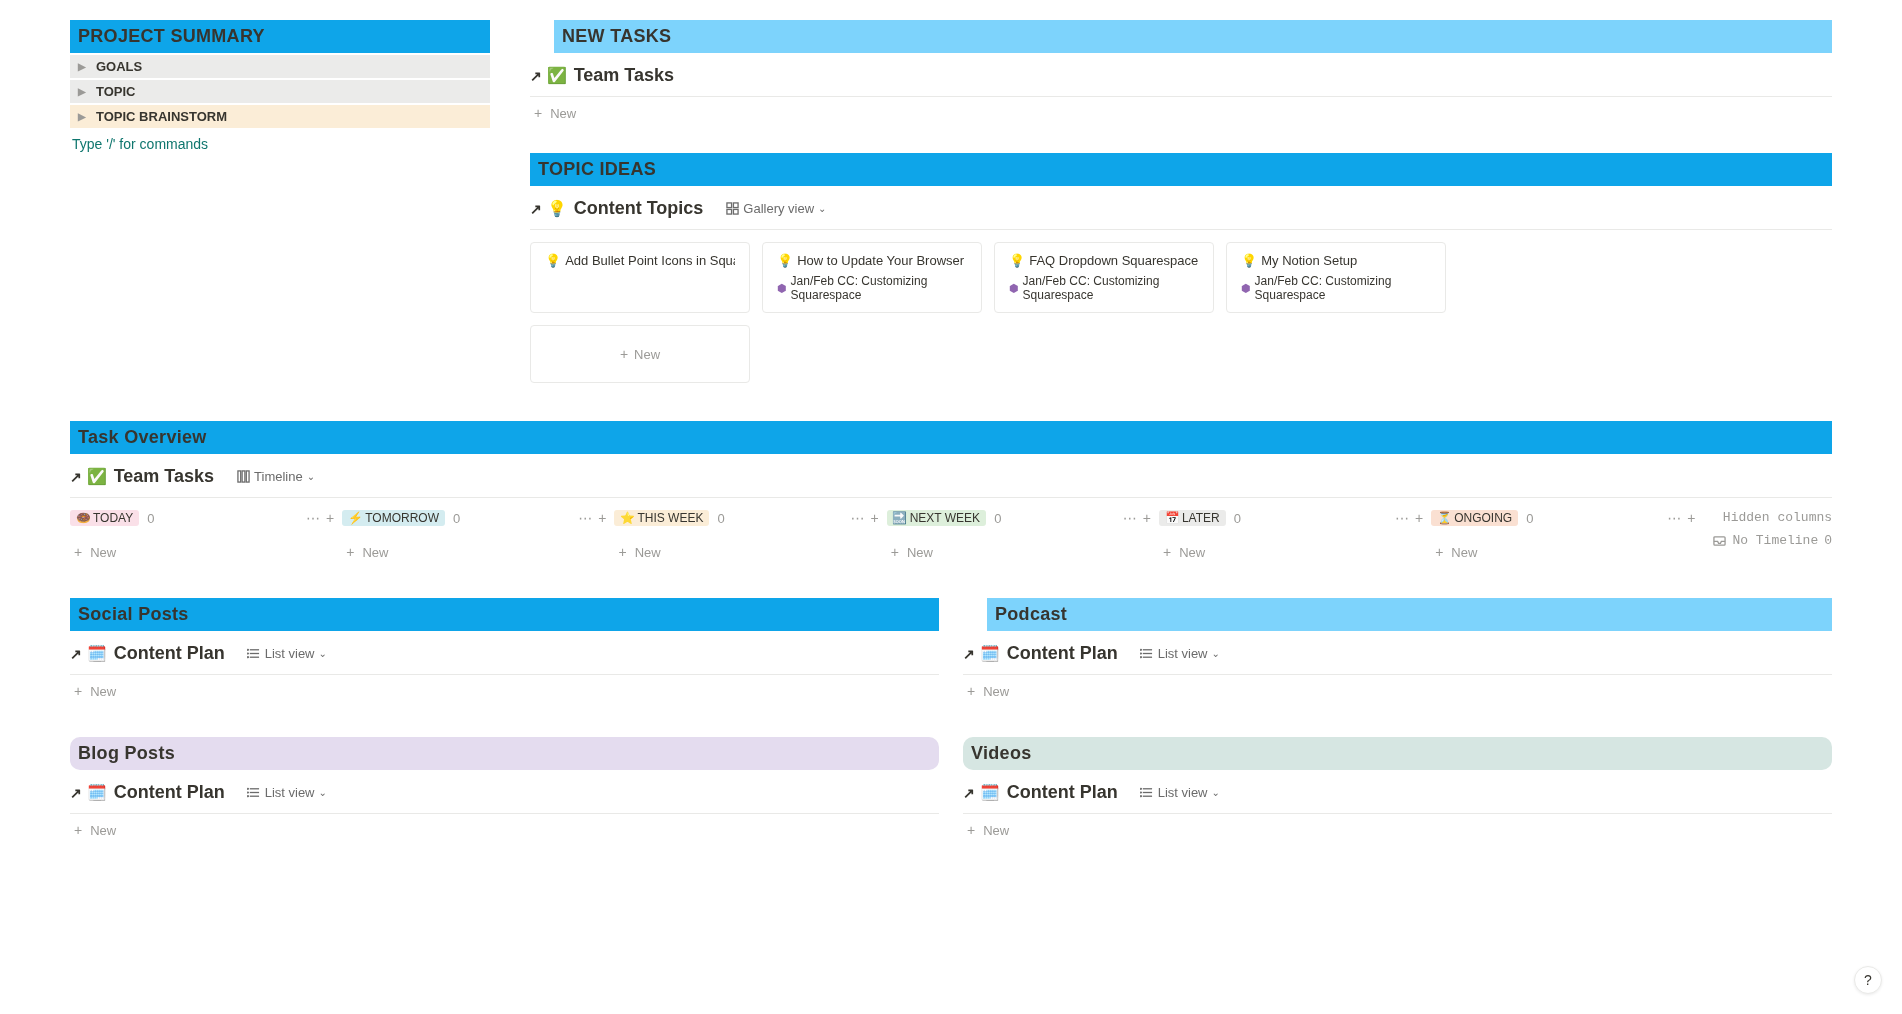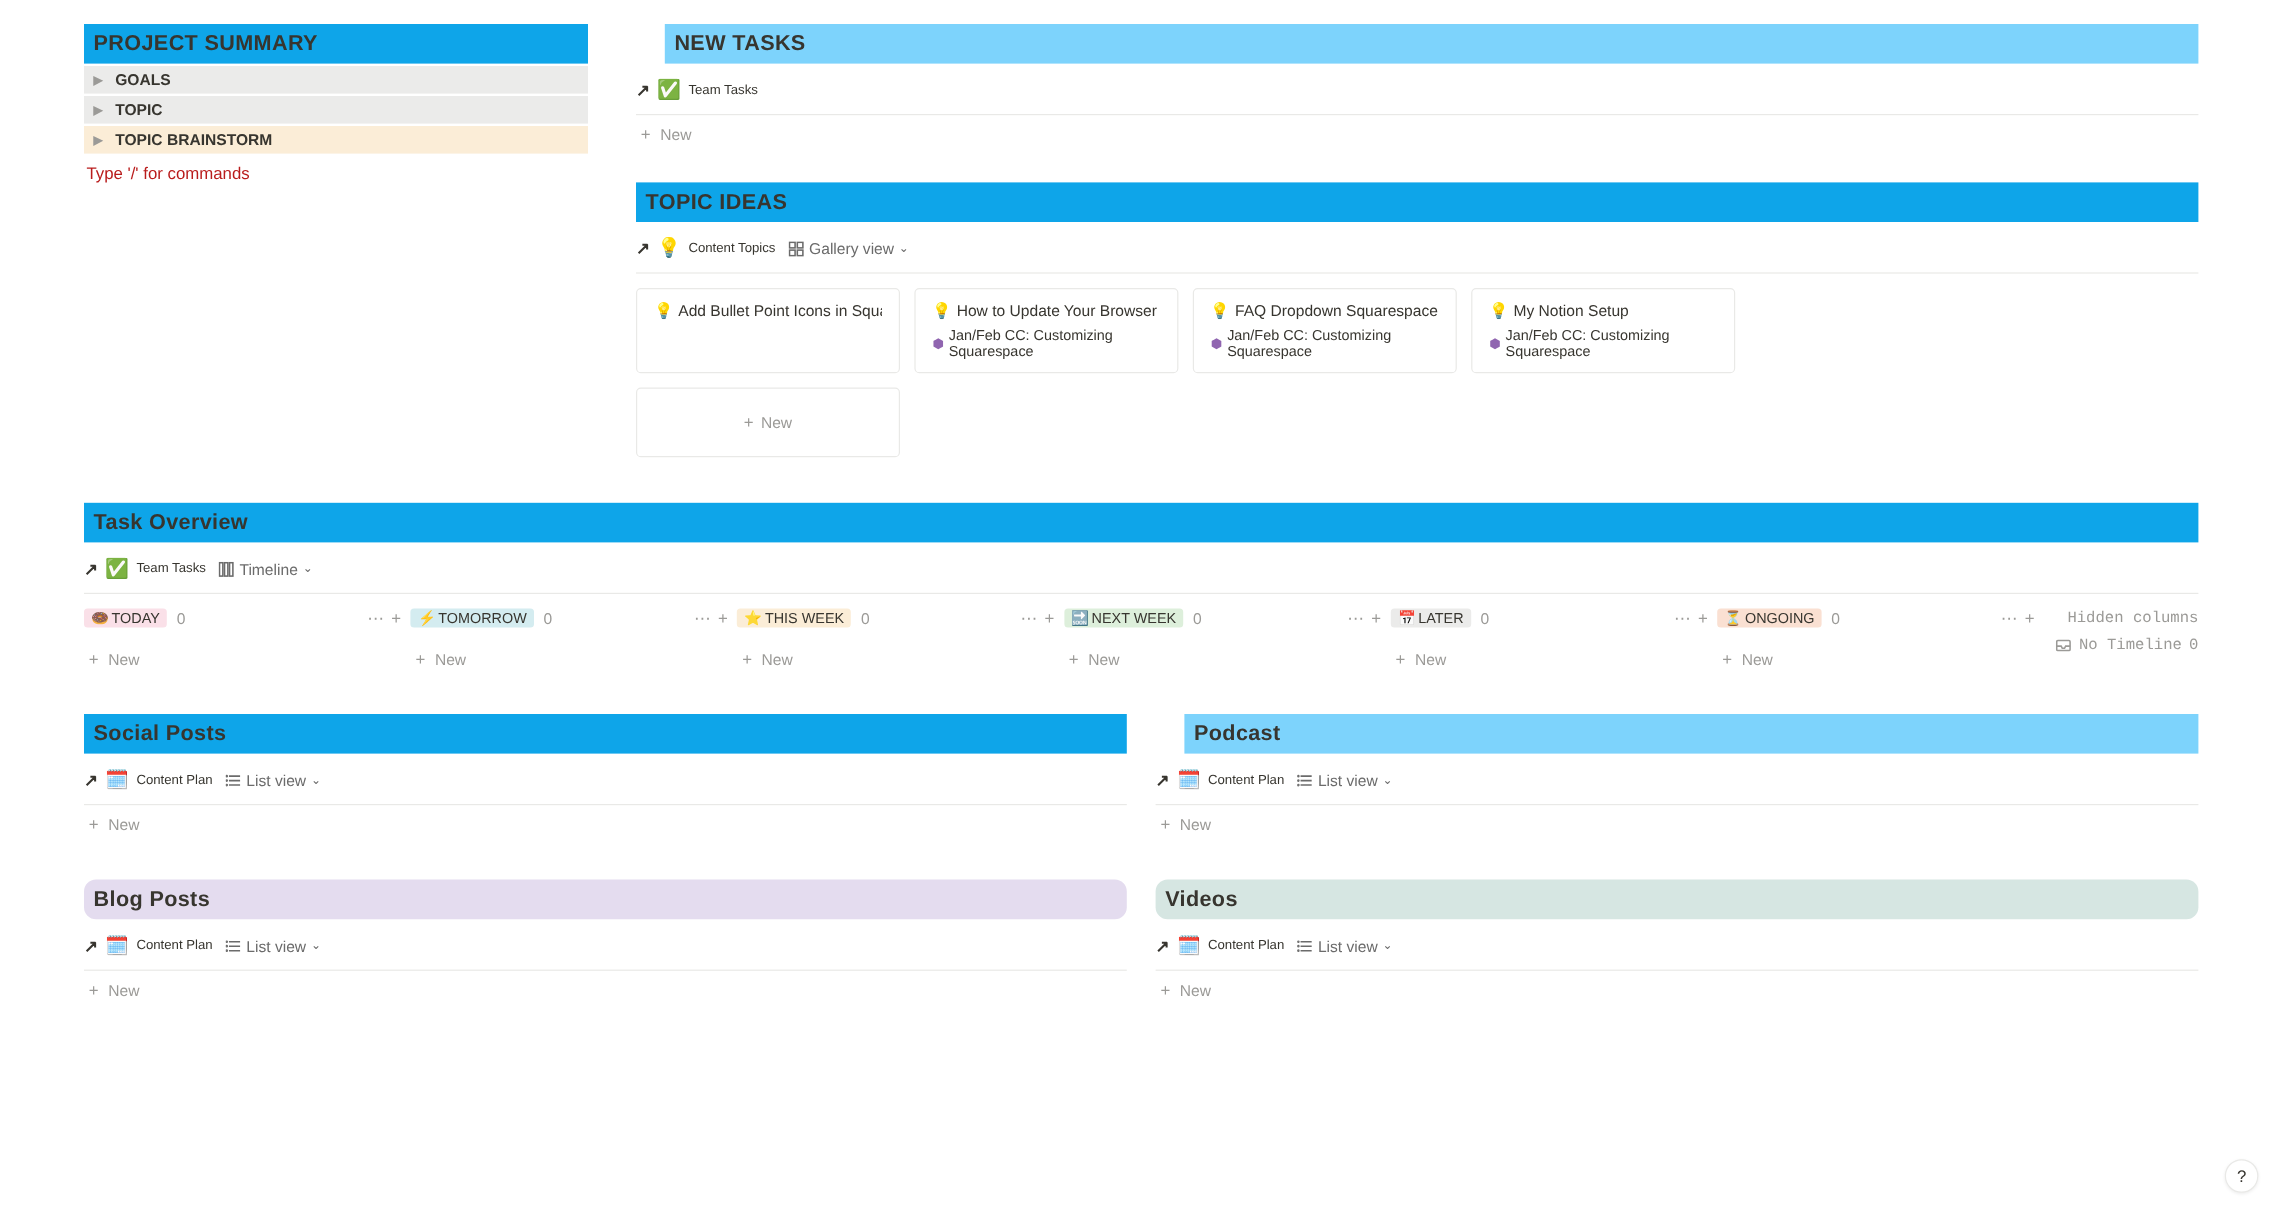--- a/index.html
+++ b/index.html
@@ -45,49 +45,49 @@
   font-weight: 600;
 }
 .toc-item.gray { background: #ebebea; margin-bottom: 2px; }
 .toc-item.yellow { background: #fbedd7; margin-bottom: 2px; }
 .toc-toggle {
   width: 18px;
   color: #9b9a97;
   font-size: 10px;
 }
 .placeholder-text {
-  color: #b91c1c;
+  color: #0f766e;
   font-size: 14px;
   padding: 6px 2px;
 }
 .linked-db-header {
   display: flex;
   align-items: center;
   padding: 10px 0;
   gap: 6px;
 }
 .link-arrow {
   color: #37352f;
   font-size: 14px;
   font-weight: 600;
 }
 .db-icon {
   font-size: 16px;
 }
 .db-title {
-  font-size: 11px;
-  font-weight: 400;
+  font-size: 18px;
+  font-weight: 700;
 }
 .view-selector {
   display: flex;
   align-items: center;
   gap: 4px;
   color: #6b6b6b;
   font-size: 13px;
-  margin-left: 4px;
+  margin-left: 16px;
   cursor: pointer;
 }
 .view-icon {
   width: 14px;
   height: 14px;
   display: inline-flex;
   align-items: center;
   justify-content: center;
 }
 .chevron-down {

